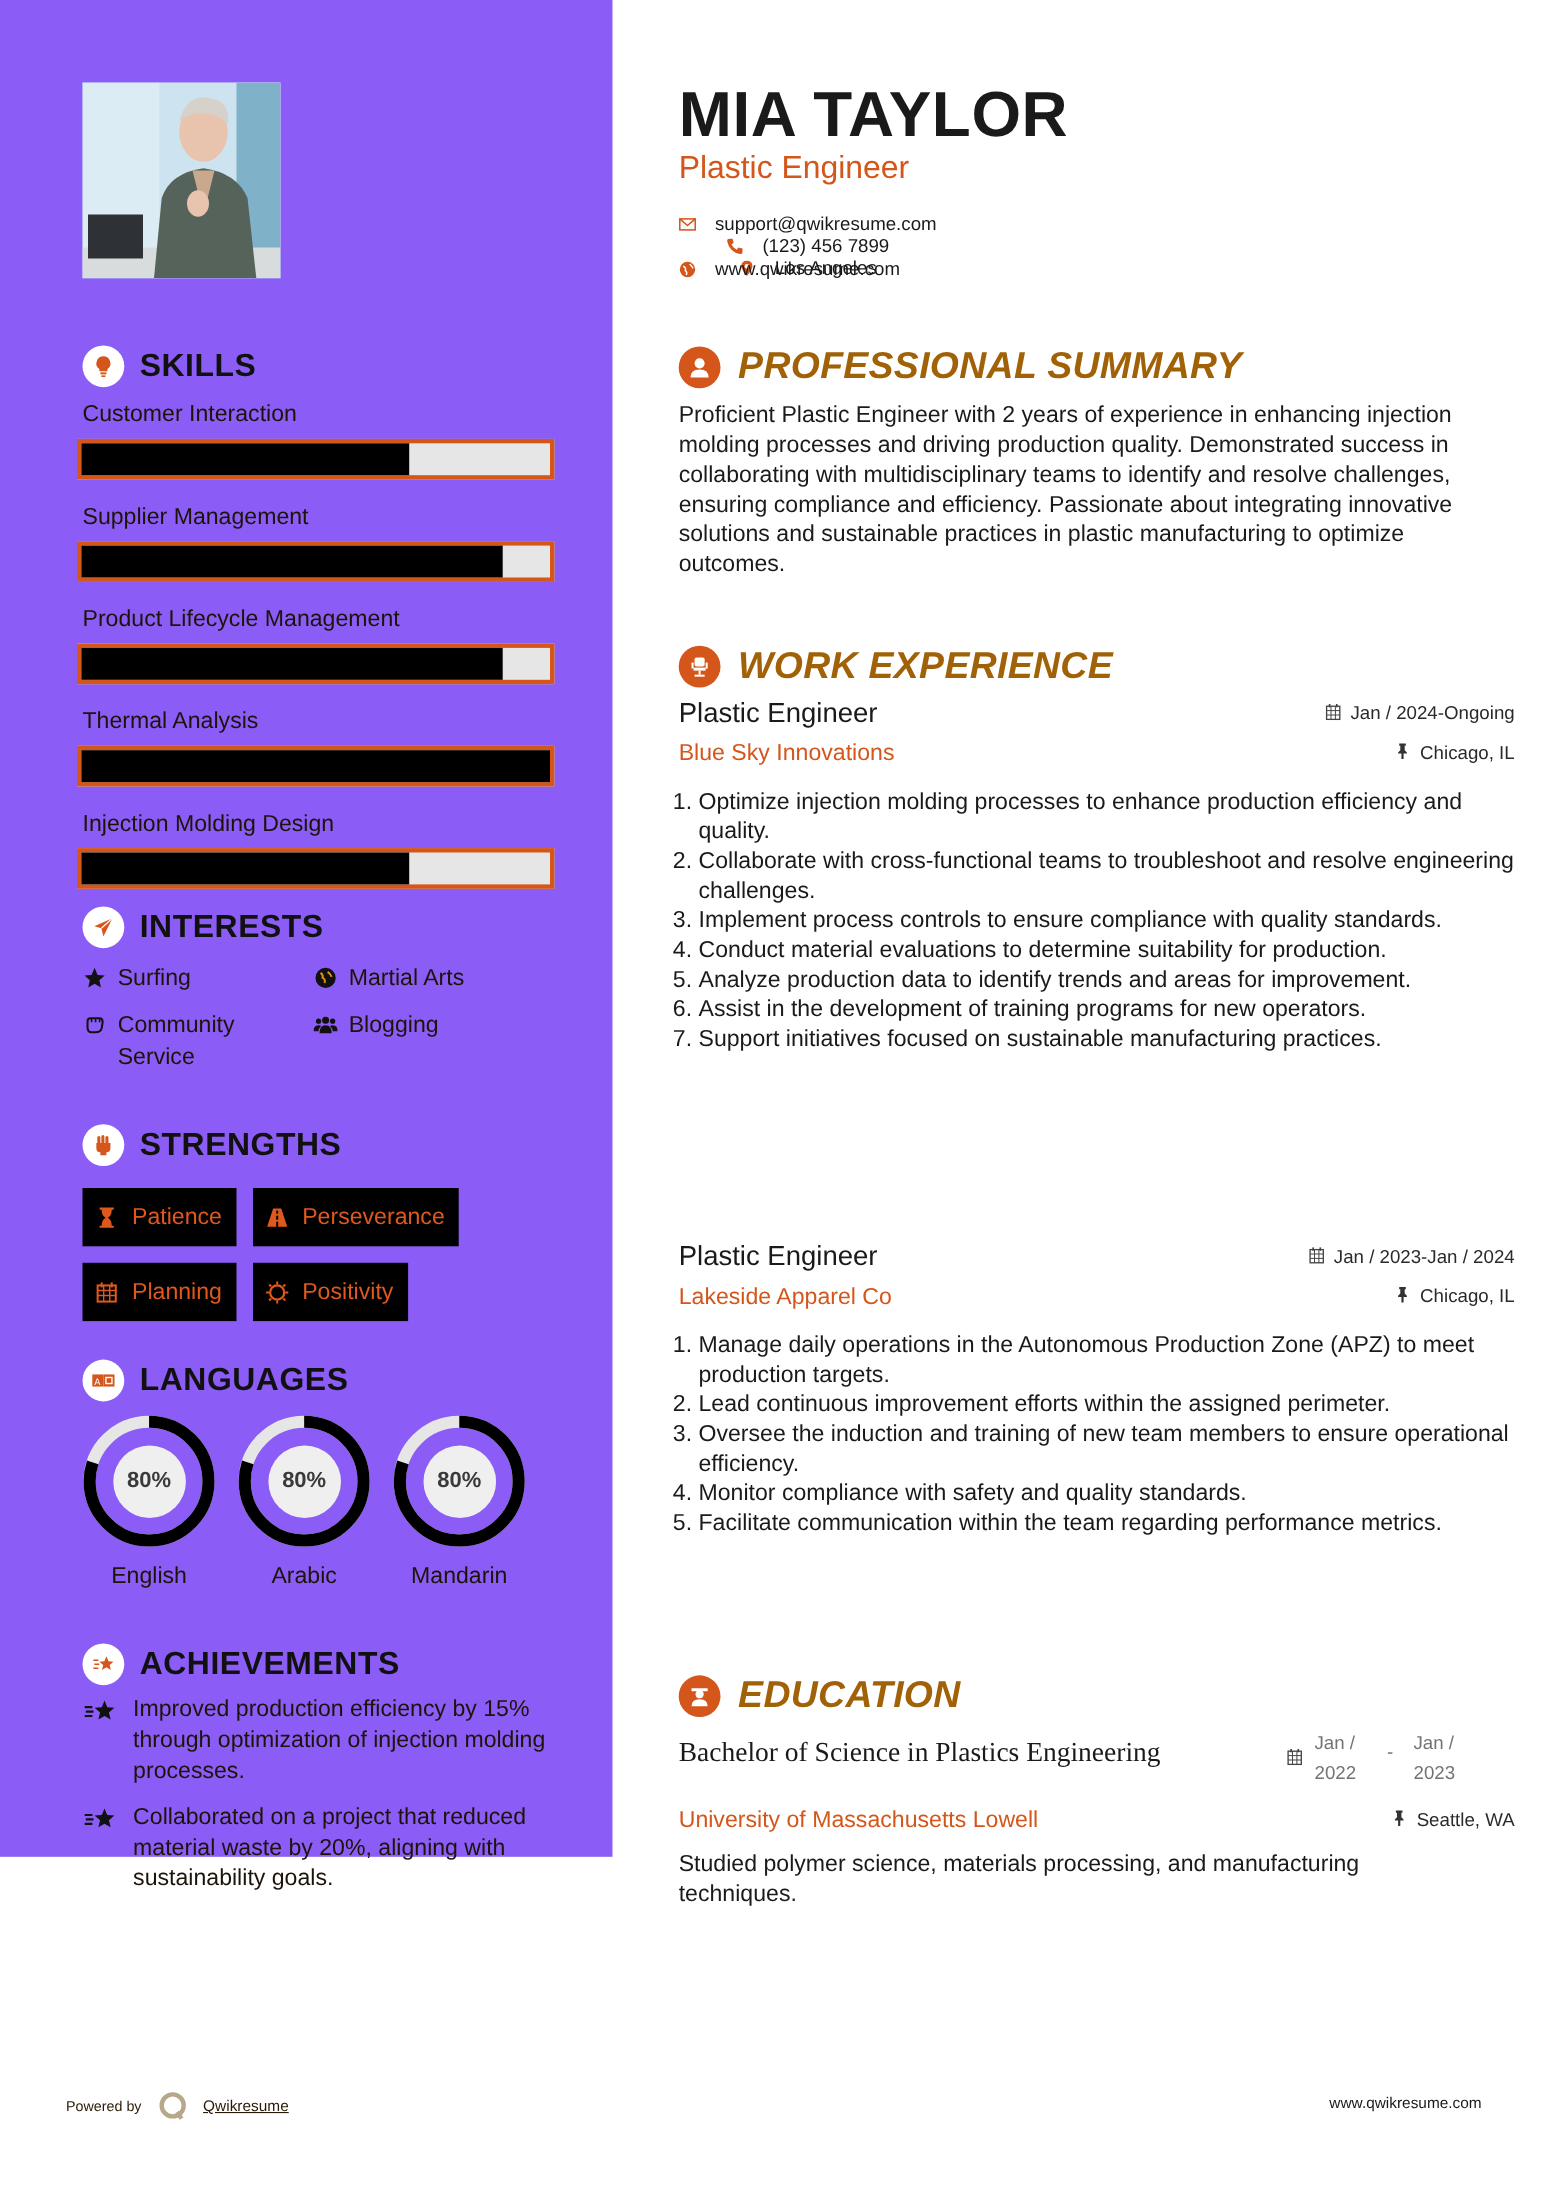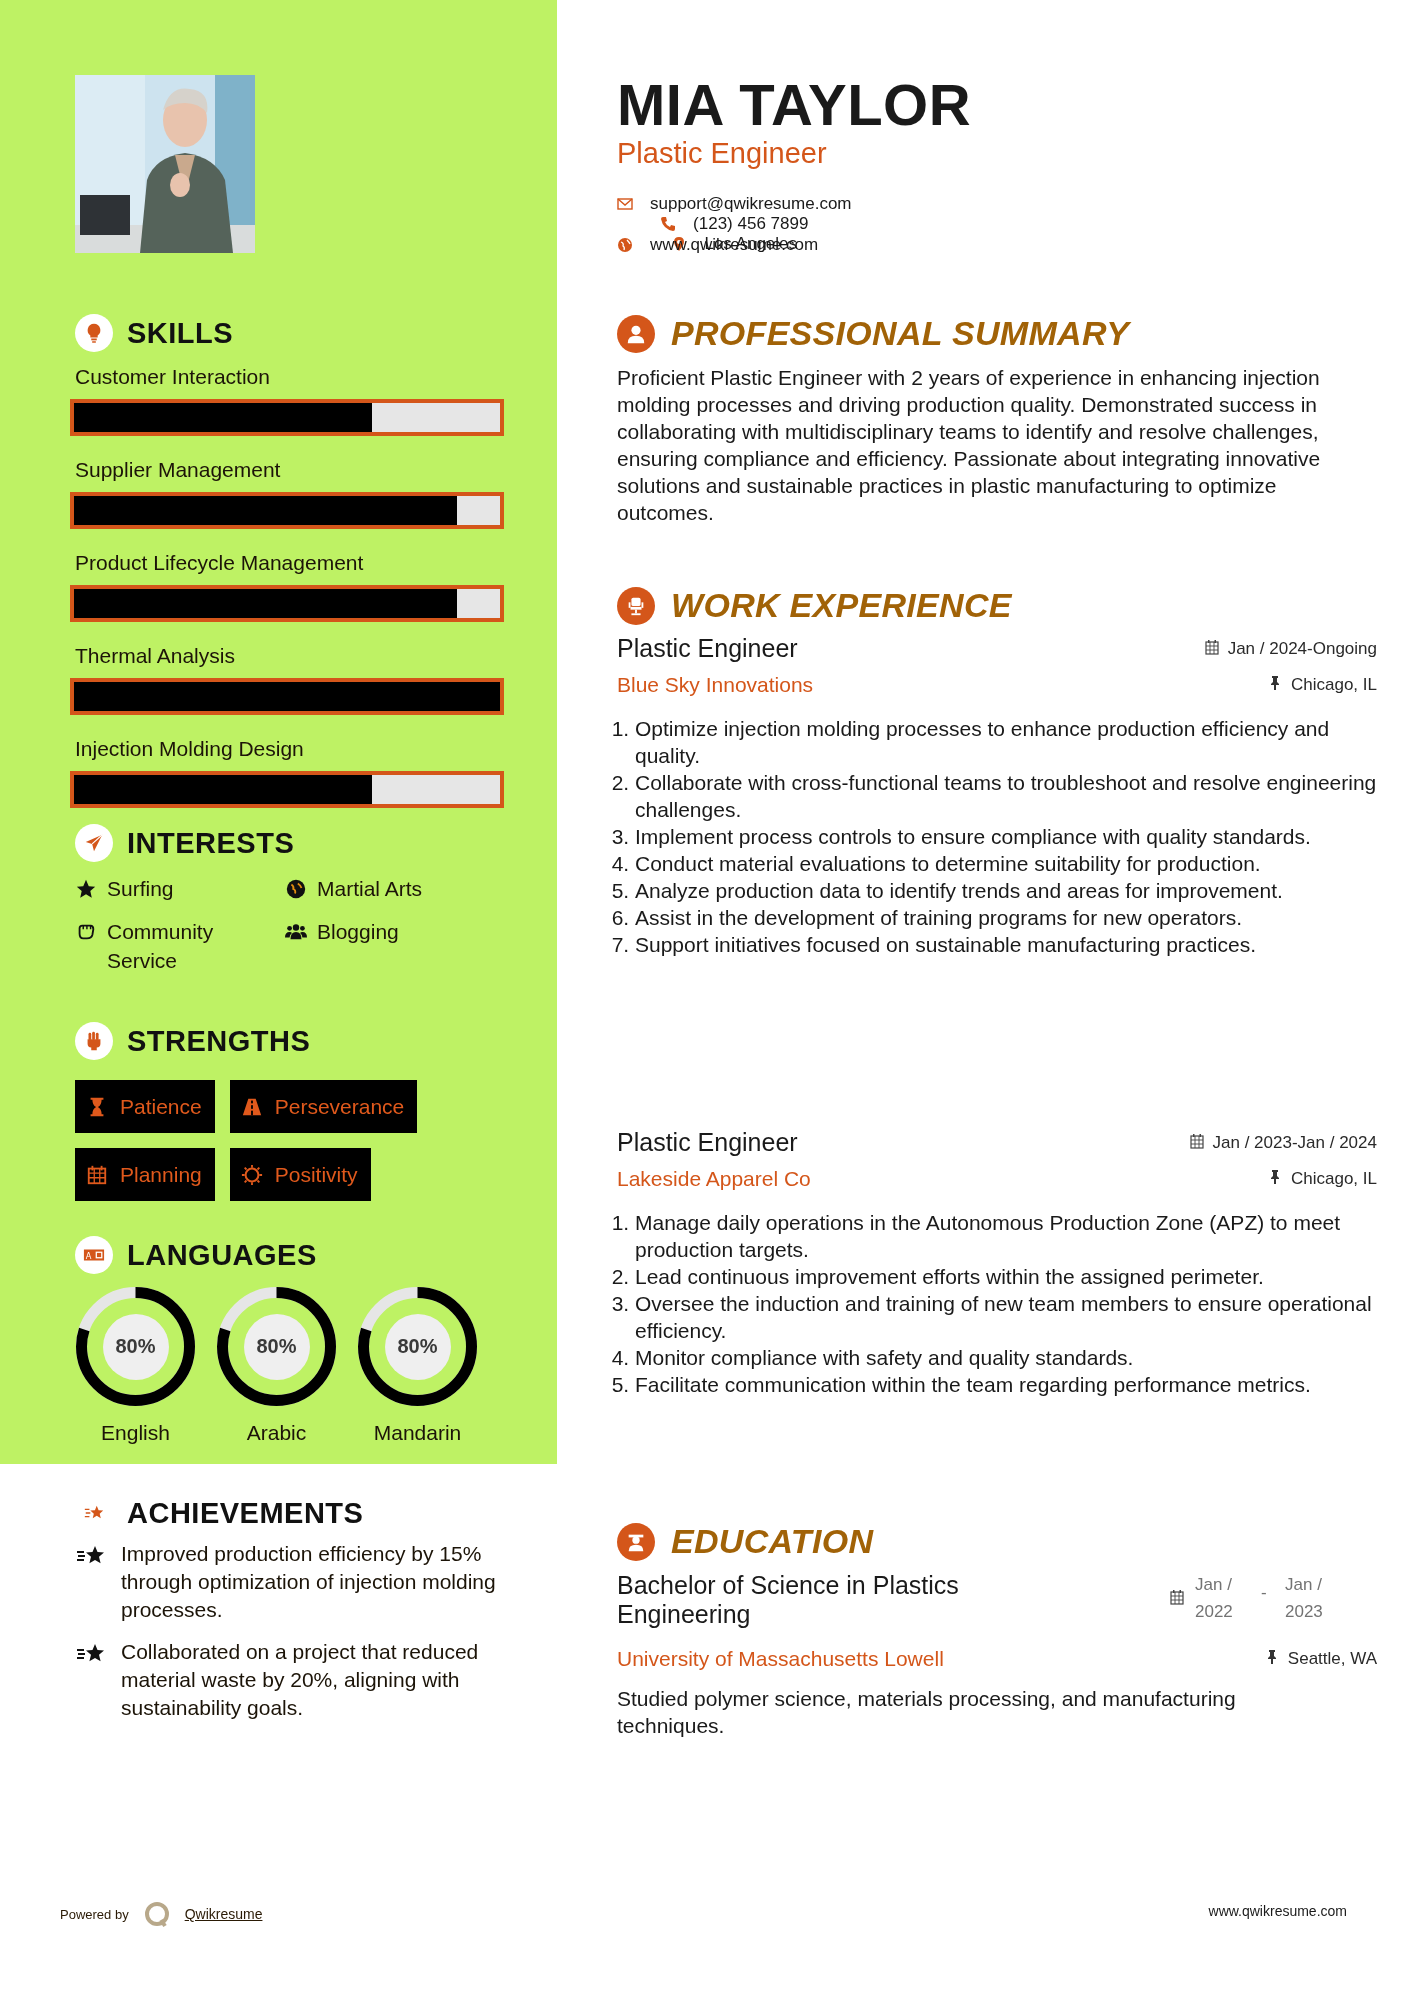--- a/index.html
+++ b/index.html
@@ -1,19 +1,19 @@
 <!DOCTYPE html>
 <html><head>
 <meta charset="utf-8">
 <style>
   * { box-sizing: border-box; margin: 0; padding: 0; }
   html, body { width: 1407px; height: 1990px; background: #ffffff; }
   body { font-family: "Liberation Sans", "DejaVu Sans", sans-serif; color: #1a1a1a; position: relative; overflow: hidden; }
 
-  .sidebar { position: absolute; left: 0; top: 0; width: 557px; height: 1464px; background: #bef264; }
+  .sidebar { position: absolute; left: 0; top: 0; width: 557px; height: 1688px; background: #8b5cf6; }
   .main { position: absolute; left: 557px; top: 0; width: 850px; height: 1990px; background: #ffffff; }
 
   
   .photo { position: absolute; left: 75px; top: 75px; width: 180px; height: 178px; overflow: hidden; background: #cfe6f2; }
   .photo svg { width: 100%; height: 100%; display: block; }
 
   
   .side-heading { position: absolute; left: 75px; display: flex; align-items: center; gap: 14px; }
   .side-heading .circle { width: 38px; height: 38px; border-radius: 50%; background: #ffffff; display: flex; align-items: center; justify-content: center; }
   .side-heading .circle svg { width: 22px; height: 22px; }
@@ -76,21 +76,21 @@
   .job-row { display: flex; justify-content: space-between; align-items: center; }
   .job-title { font-size: 25px; color: #1a1a1a; }
   .job-company { font-size: 21px; color: #d4561a; }
   .job-meta { display: flex; font-size: 17px; color: #2a2a2a; gap: 8px; }
   .job-meta svg { width: 16px; height: 16px; }
   .job ol { margin-top: 18px; padding-left: 18px; font-size: 21px; line-height: 27px; color: #1a1a1a; }
   .job ol li { padding-left: 0; }
 
   .edu { position: absolute; left: 60px; top: 1571px; width: 760px; }
   .edu-top { display: flex; justify-content: space-between; }
-  .edu-degree { font-size: 25px; line-height: 29px; color: #1a1a1a; width: 440px; }
+  .edu-degree { font-size: 25px; line-height: 46px; color: #1a1a1a; width: 440px; font-family: Liberation Serif, serif; }
   .edu-dates { display: flex; align-items: flex-start; gap: 10px; font-size: 17px; color: #737373; line-height: 27px; padding-right: 36px; padding-top: 0; }
   .edu-dates svg { width: 16px; height: 16px; margin-top: 18px; }
   .edu-date-col { width: 56px; }
   .edu-sep { width: 14px; padding-top: 8px; }
   .edu-row2 { display: flex; justify-content: space-between; align-items: center; margin-top: 18px; }
   .edu-desc { margin-top: 14px; font-size: 21px; line-height: 27px; color: #1a1a1a; width: 620px; }
 
   .main-footer { position: absolute; right: 60px; top: 1903px; font-size: 14px; color: #1a1a1a; }
 </style>
 </head>

